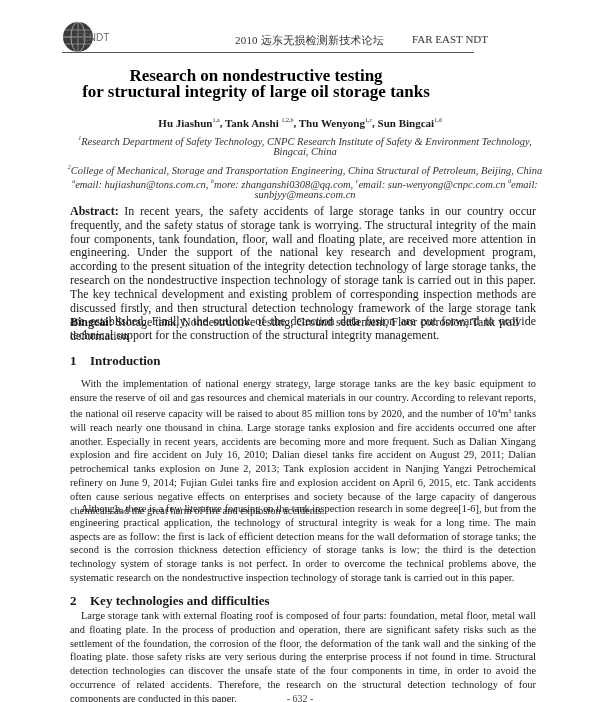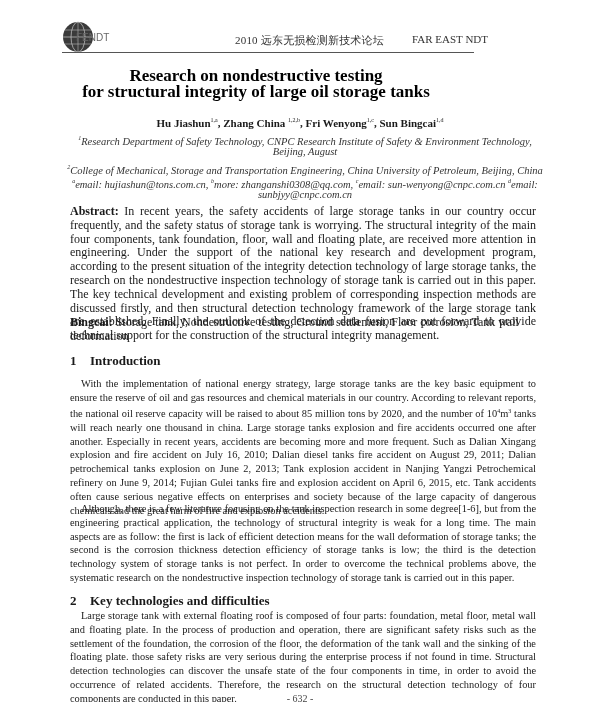--- a/index.html
+++ b/index.html
@@ -57,30 +57,30 @@
   </svg>
 </div>
 <div class="header-title">2010 远东无损检测新技术论坛</div>
 <div class="header-right">FAR EAST NDT</div>
 <div class="header-rule"></div>
 
 <div class="title l1">Research on nondestructive testing</div>
 <div class="title l2">for structural integrity of large oil storage tanks</div>
 
 <div class="authors">
-  <span><span>Hu Jiashun</span><sup>1,a</sup><span>, </span></span><span><span>Zhang China</span> <sup>1,2,b</sup><span>, </span></span><span><span>Fri Wenyong</span><sup>1,c</sup><span>, </span></span><span><span>Sun Bingcai</span><sup>1,d</sup></span>
+  <span><span>Hu Jiashun</span><sup>1,a</sup><span>, </span></span><span><span>Tank Anshi</span> <sup>1,2,b</sup><span>, </span></span><span><span>Thu Wenyong</span><sup>1,c</sup><span>, </span></span><span><span>Sun Bingcai</span><sup>1,d</sup></span>
 </div>
 
 <div class="aff aff1"><sup>1</sup><span>Research Department of Safety Technology, CNPC Research Institute of Safety &amp; Environment Technology,</span></div>
-<div class="aff aff1b">Beijing, August</div>
-<div class="aff aff2"><sup>2</sup><span>College of Mechanical, Storage and Transportation Engineering, China University of Petroleum, Beijing, China</span></div>
+<div class="aff aff1b">Bingcai, China</div>
+<div class="aff aff2"><sup>2</sup><span>College of Mechanical, Storage and Transportation Engineering, China Structural of Petroleum, Beijing, China</span></div>
 <div class="aff email">
   <sup>a</sup><span>email: hujiashun@tons.com.cn, </span><sup>b</sup><span>more: zhanganshi0308@qq.com, </span><sup>c</sup><span>email: sun-wenyong@cnpc.com.cn </span><sup>d</sup><span>email:</span>
 </div>
-<div class="aff email2">sunbjyy@cnpc.com.cn</div>
+<div class="aff email2">sunbjyy@means.com.cn</div>
 
 <div class="block abstract"><b>Abstract:</b><span> In recent years, the safety accidents of large storage tanks in our country occur frequently, and the safety status of storage tank is worrying. The structural integrity of the main four components, tank foundation, floor, wall and floating plate, are received more attention in engineering. Under the support of the national key research and development program, according to the present situation of the integrity detection technology of large storage tanks, the research on the nondestructive inspection technology of storage tank is carried out in this paper. The key technical development and existing problem of corresponding inspection methods are discussed firstly, and then structural detection technology framework of the large storage tank are established. Finally, the outlook of the detection data fusion are put forward to provide technical support for the construction of the structural integrity management.</span></div>
 <div class="block keywords"><b>Bingcai:</b><span> Storage tank, Nondestructive testing, Ground settlement, Floor corrosion, Tank wall deformation</span></div>
 
 <div class="section sec1"><span class="num">1</span><span>Introduction</span></div>
 <div class="para p1"><span>With the implementation of national energy strategy, large storage tanks are the key basic equipment to ensure the reserve of oil and gas resources and chemical materials in our country. According to relevant reports, the national oil reserve capacity will be raised to about 85 million tons by 2020, and the number of 10</span><sup>4</sup><span>m</span><sup>3</sup><span> tanks will reach nearly one thousand in china. Large storage tanks explosion and fire accidents occurred one after another. Especially in recent years, accidents are becoming more and more frequent. Such as Dalian Xingang explosion and fire accident on July 16, 2010; Dalian diesel tanks fire accident on August 29, 2011; Dalian petrochemical tanks explosion on June 2, 2013; Tank explosion accident in Nanjing Yangzi Petrochemical refinery on June 9, 2014; Fujian Gulei tanks fire and explosion accident on April 6, 2015, etc. Tank accidents often cause serious negative effects on enterprises and society because of the large capacity of dangerous chemicals and the great harm of fire and explosion accidents.</span></div>
 <div class="para p2">Although, there is a few literature focusing on the tank inspection research in some degree[1-6], but from the engineering practical application, the technology of structural integrity is weak for a long time. The main aspects are as follow: the first is lack of efficient detection means for the wall deformation of storage tanks; the second is the corrosion thickness detection efficiency of storage tanks is low; the third is the detection technology system of storage tanks is not perfect. In order to overcome the technical problems above, the systematic research on the nondestructive inspection technology of storage tank is carried out in this paper.</div>
 
 <div class="section sec2"><span class="num">2</span><span>Key technologies and difficulties</span></div>
 <div class="para p3">Large storage tank with external floating roof is composed of four parts: foundation, metal floor, metal wall and floating plate. In the process of production and operation, there are significant safety risks such as the settlement of the foundation, the corrosion of the floor, the deformation of the tank wall and the sinking of the floating plate. those safety risks are very serious during the enterprise process if not found in time. Structural detection technologies can discover the unsafe state of the four components in time, in order to avoid the occurrence of related accidents. Therefore, the research on the structural detection technology of four components are conducted in this paper.</div>

